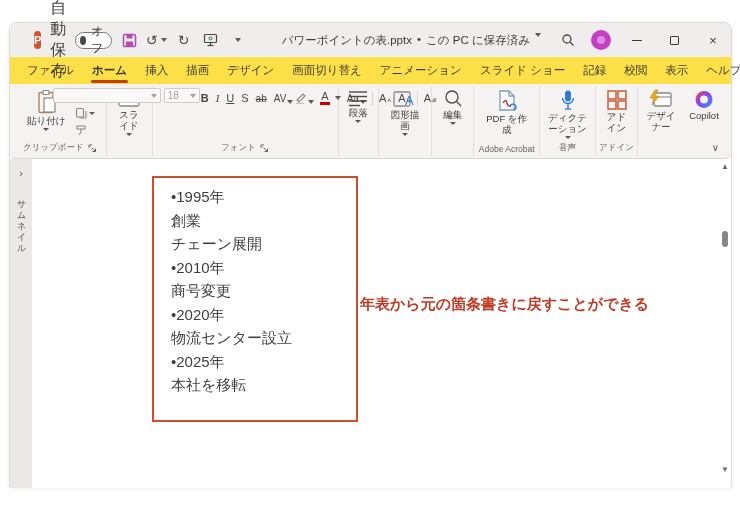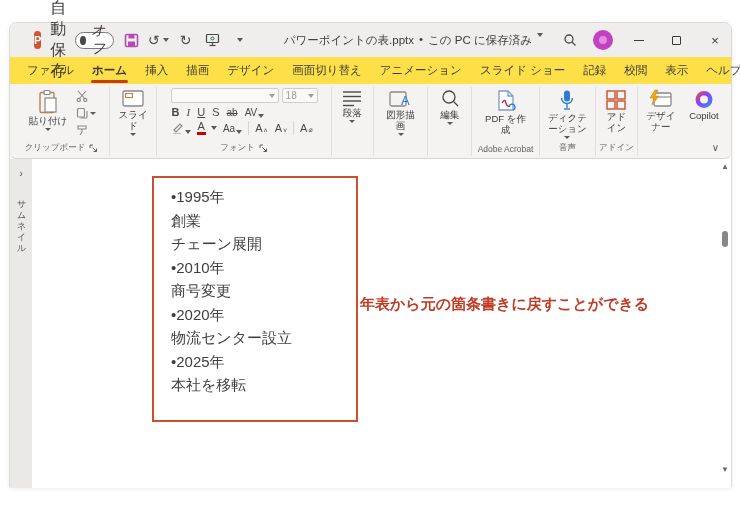--- a/index.html
+++ b/index.html
@@ -7,21 +7,21 @@
 
   .window { position:absolute; left:9px; top:22px; width:723px; height:466px; background:#fff;
             border:1px solid #dcdad8; border-radius:8px 8px 2px 2px; box-shadow:0 1px 5px rgba(0,0,0,.07); }
 
   
   .titlebar { height:34px; background:#f0eeed; border-radius:8px 8px 0 0; display:flex; align-items:center; padding:0 6px 0 24px; gap:9px; }
   .app-icon { width:18px; height:18px; background:#d35230; border-radius:4px; color:#fff; font-size:11px; font-weight:bold; display:flex; align-items:center; justify-content:center; }
   .autosave-label { font-size:16px; color:#3b3a39; }
   .toggle-pill { width:44px; height:17px; border:1px solid #7a7876; border-radius:9px; background:#fff; display:flex; align-items:center; padding:0 4px; gap:5px; }
   .toggle-dot { width:9px; height:9px; border-radius:50%; background:#4a4846; }
-  .toggle-state { font-size:14px; color:#3b3a39;font-style:italic; }
+  .toggle-state { font-size:12px; color:#3b3a39; }
   .qat-btn { display:flex; align-items:center; justify-content:center; min-width:18px; height:22px; color:#4a4846; font-size:14px; border-radius:3px; }
   .chev-mini { width:0; height:0; border-left:3px solid transparent; border-right:3px solid transparent; border-top:4px solid #5b5957; display:inline-block; }
   .title-group { display:flex; align-items:flex-start; gap:5px; margin-left:26px; font-size:11.5px; color:#3b3a39; white-space:nowrap; }
   .tb-spacer { flex:1; }
   .tb-right { display:flex; align-items:center; gap:14px; padding-right:6px; }
   .avatar { width:20px; height:20px; border-radius:50%; background:#c241c2; position:relative; }
   .avatar::after { content:""; position:absolute; left:6px; top:6px; width:8px; height:8px; border-radius:50%; background:#e48ae0; }
   .win-ctl { width:24px; height:24px; display:flex; align-items:center; justify-content:center; color:#3b3a39; }
   .min-glyph { width:10px; height:1px; background:#3b3a39; display:block; }
   .max-glyph { width:9px; height:9px; border:1px solid #3b3a39; border-radius:1px; display:block; }
@@ -38,21 +38,21 @@
   .ribbon { height:75px; background:#f5f3f2; border-bottom:1px solid #d8d6d4; border-radius:0 0 6px 6px; display:flex; position:relative; padding:3px 2px 2px 4px; }
   .group { display:flex; flex-direction:column; align-items:center; padding:1px 4px 2px; border-right:1px solid #e2e0de; position:relative; }
   .group:last-of-type { border-right:none; }
   .glabel { margin-top:auto; font-size:8.5px; color:#616161; display:flex; align-items:center; gap:4px; white-space:nowrap; }
   .bigbtn { display:flex; flex-direction:column; align-items:center; gap:1px; font-size:9.5px; color:#3b3a39; padding:1px 4px; border-radius:3px; text-align:center; line-height:1.15; }
   .bigbtn .blabel { white-space:pre-line; }
   .chev-sm { width:0; height:0; border-left:3px solid transparent; border-right:3px solid transparent; border-top:3.5px solid #5b5957; }
   .hrow { display:flex; align-items:flex-start; gap:3px; }
   .mini-col { display:flex; flex-direction:column; gap:1px; }
   .mini-btn { height:16px; display:flex; align-items:center; gap:2px; padding:0 2px; border-radius:2px; color:#5b5957; }
-  .font-rows { display:flex; flex-direction:column; }
+  .font-rows { display:flex; flex-direction:row; }
   .combo { height:15px; border:1px solid #cfcdcb; background:#faf9f8; border-radius:2px; display:flex; align-items:center; justify-content:space-between; padding:0 3px; color:#a19f9d; font-size:10px; }
   .font-row { display:flex; align-items:center; gap:5px; margin-top:3px; font-size:11px; color:#4a4846; }
   .fbtn { display:flex; align-items:flex-end; gap:1px; padding:0 1px; color:#4a4846; }
   .vdiv { width:1px; height:14px; background:#d8d6d4; }
   .launcher { width:9px; height:9px; }
   .ribbon-collapse { position:absolute; right:12px; bottom:5px; font-size:10px; color:#5b5957; }
 
   
   .main { position:relative; height:329px; display:flex; background:#fff; border-radius:0 0 2px 2px; }
   .thumb-strip { width:22px; background:#ebe9e8; display:flex; flex-direction:column; align-items:center; padding-top:8px; gap:14px; }

